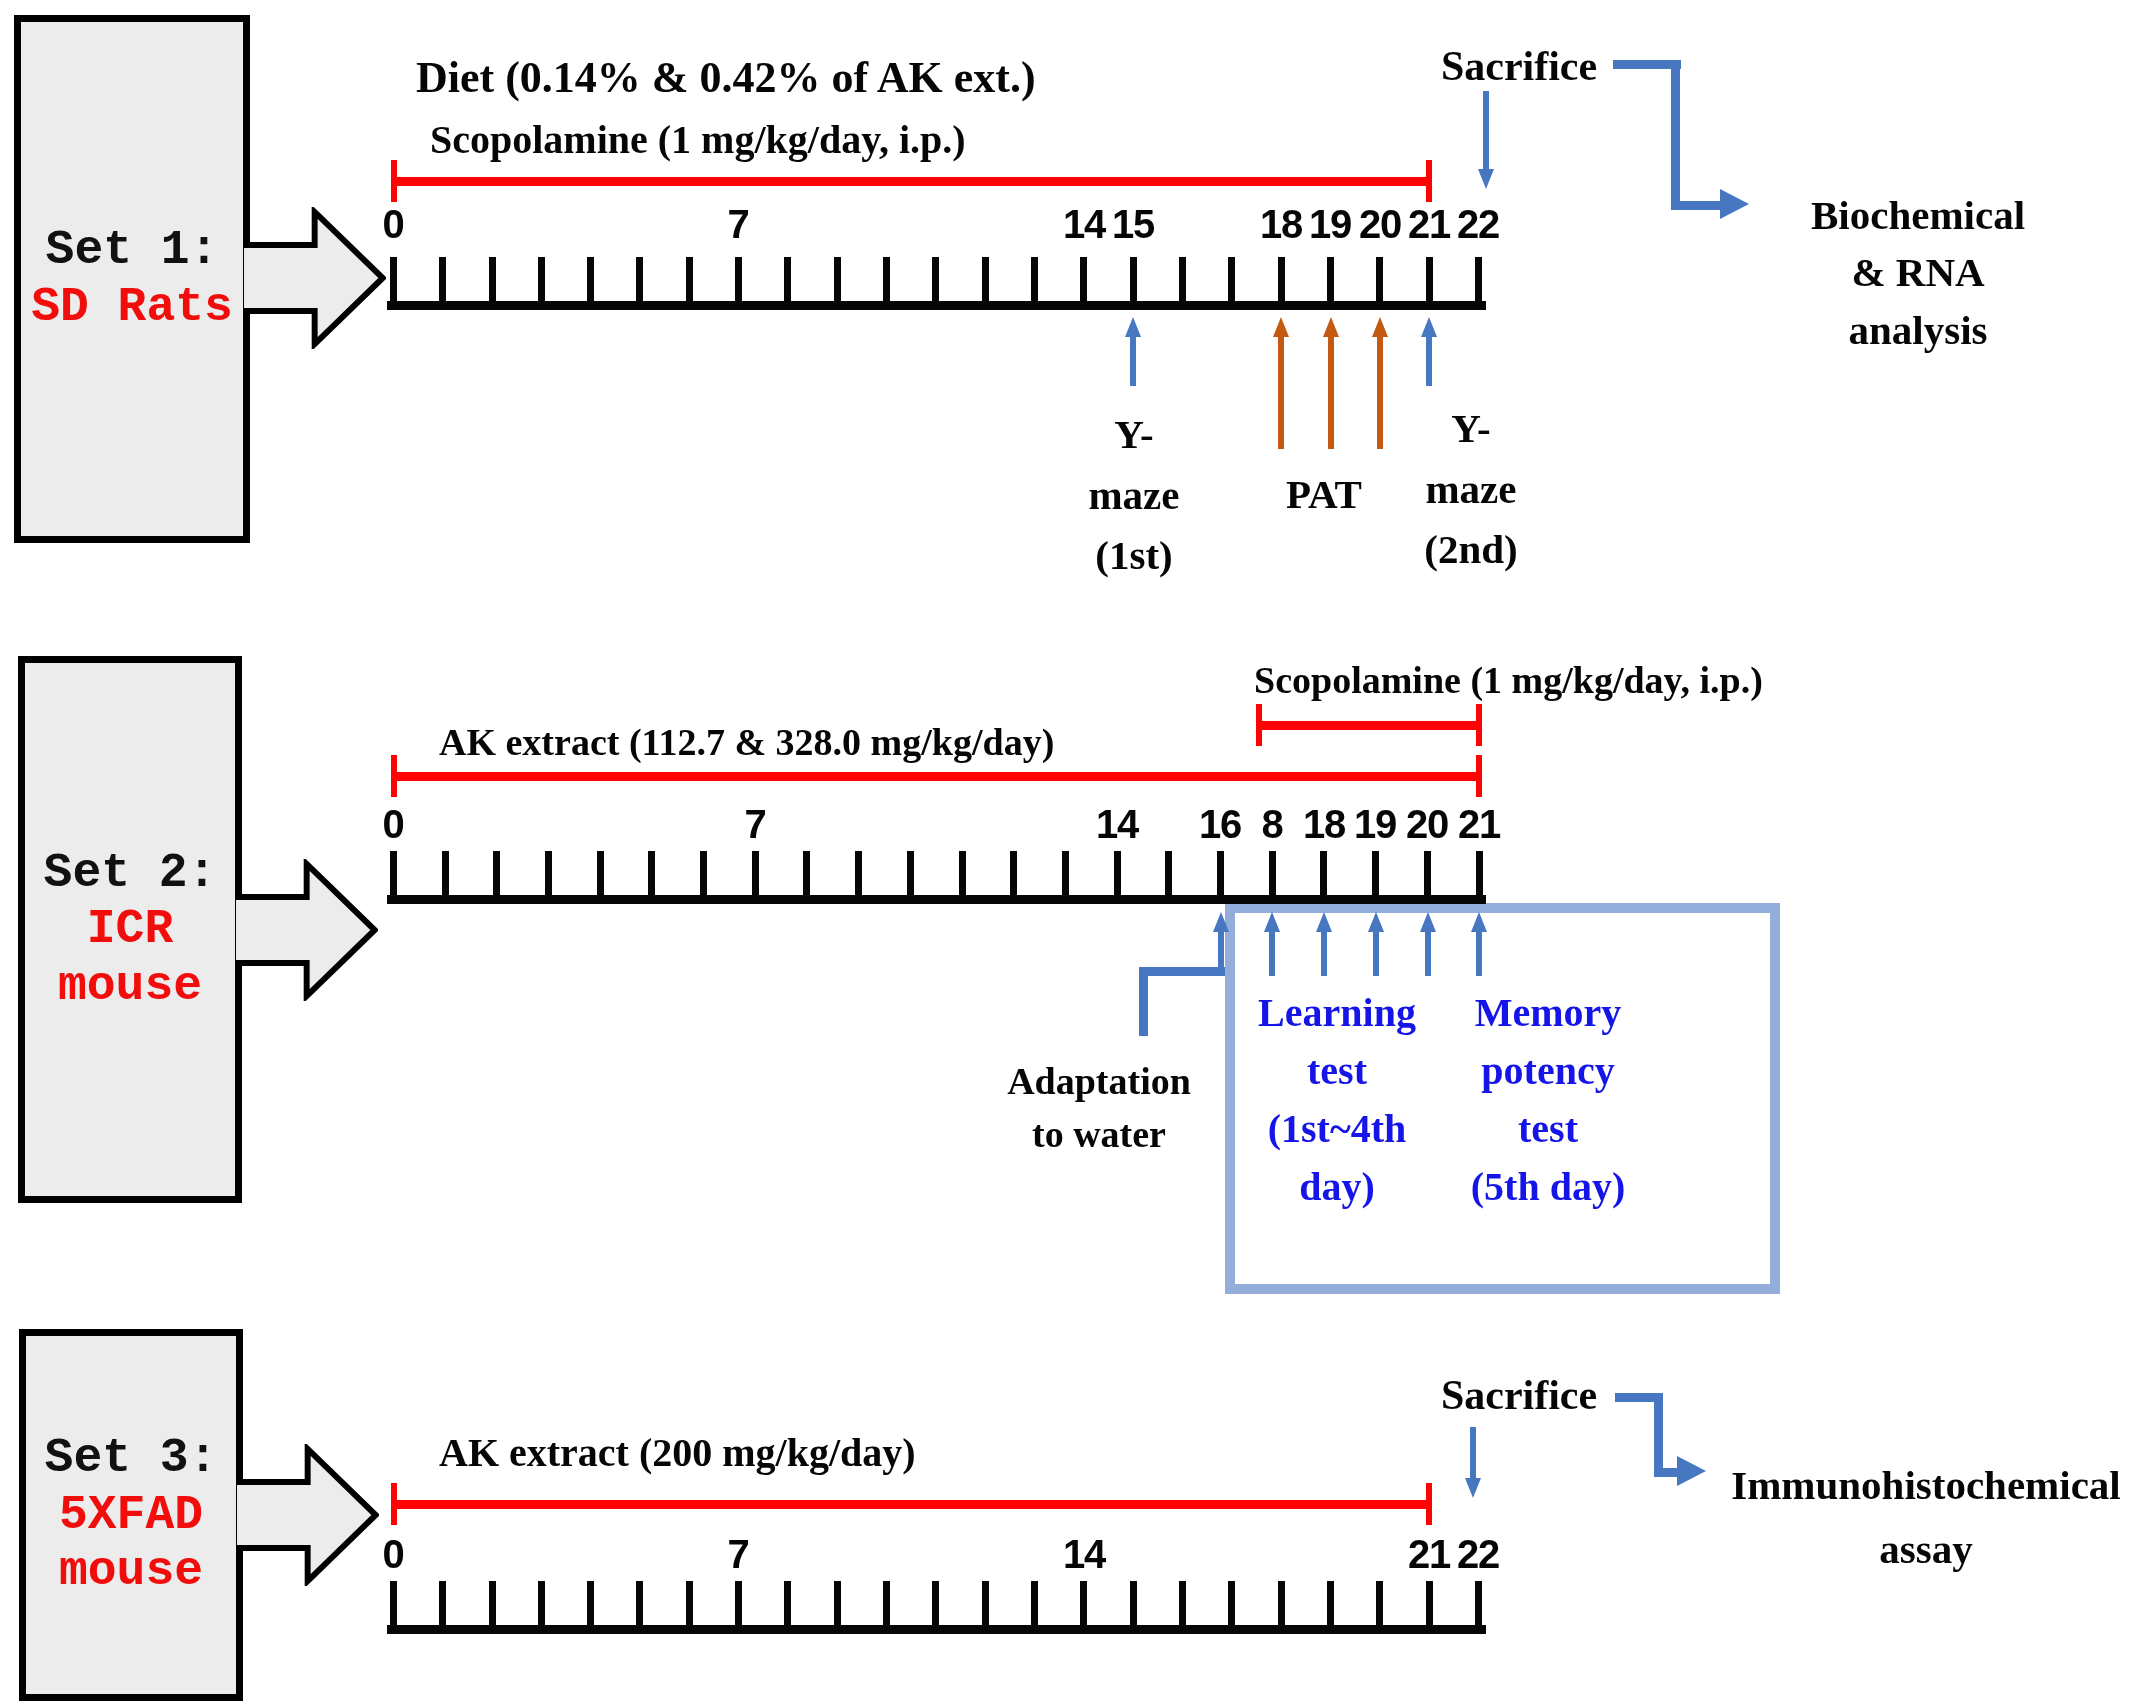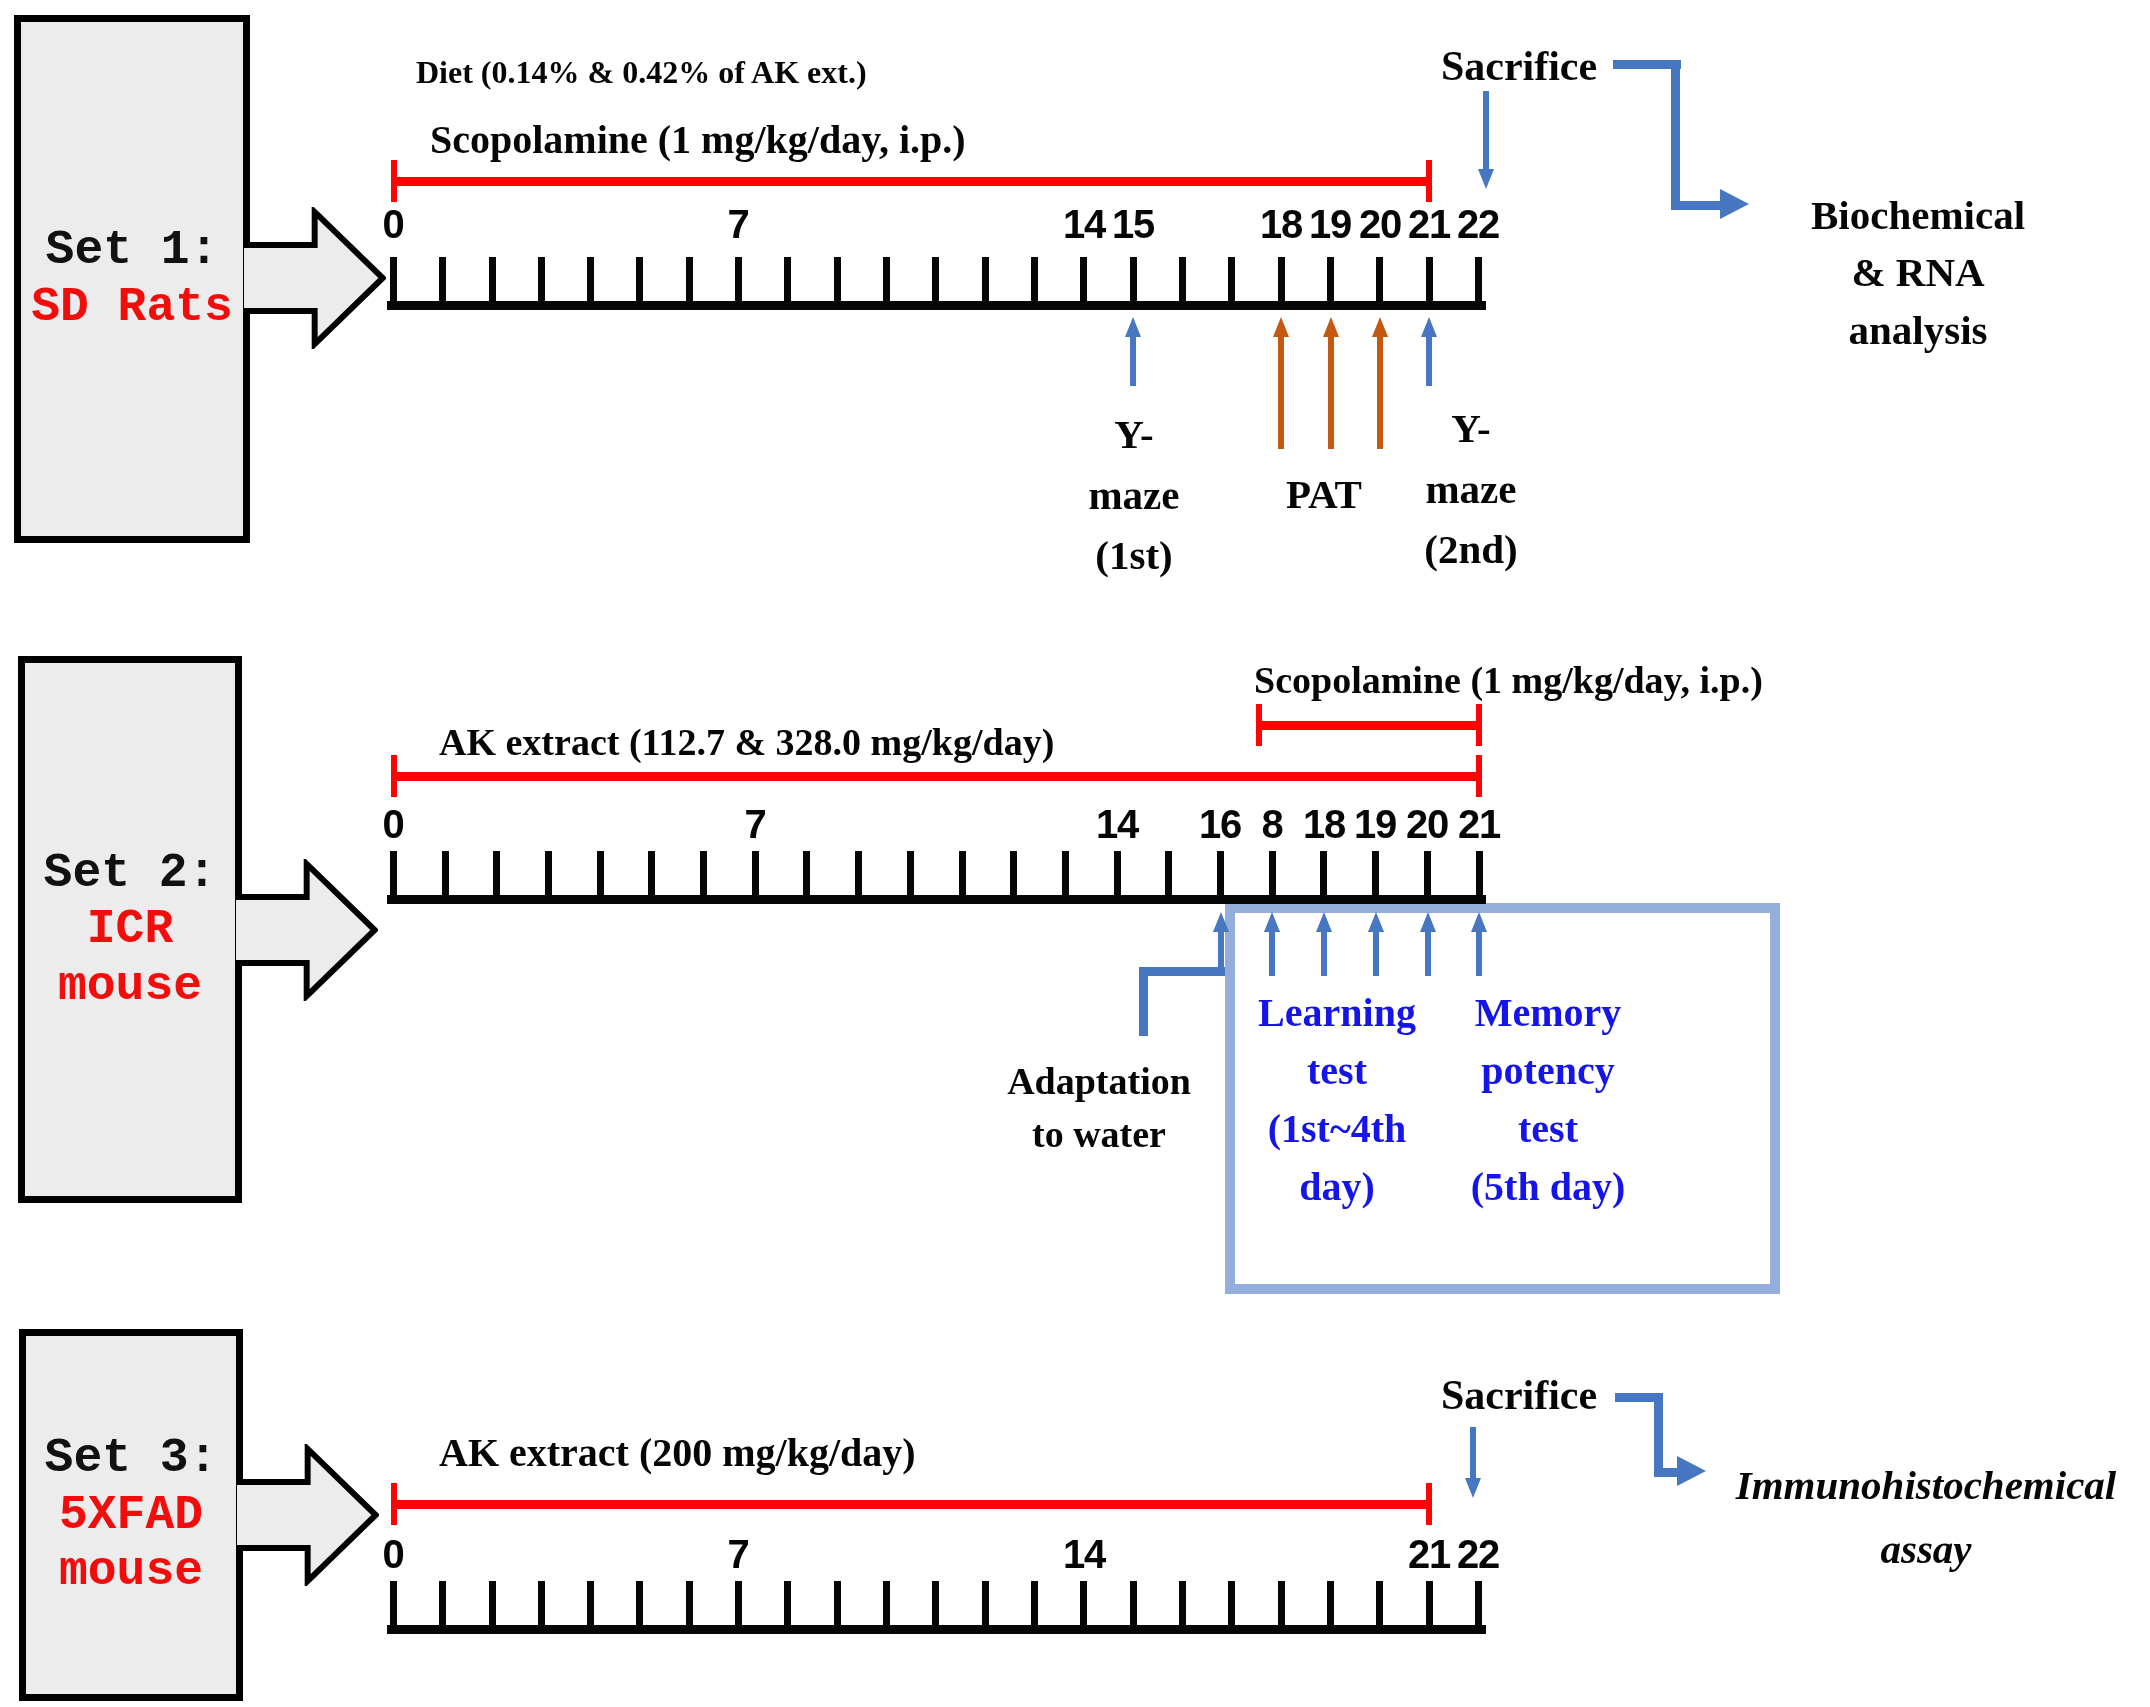--- a/index.html
+++ b/index.html
@@ -45,21 +45,21 @@
 <div id="canvas">
 
   <div class="set-box" style="left:14px;top:14.6px;width:236px;height:528px;">
     <div class="ln">Set 1:</div>
     <div class="ln red">SD Rats</div>
   </div>
   <svg class="block-arrow" style="left:242px;top:207px;" width="144" height="142" viewBox="0 0 218 214">
     <path d="M3,57 H110 V7 L213,107 L110,207 V157 H3" fill="var(--gray-fill)" stroke="#000" stroke-width="9" stroke-linejoin="miter"></path>
   </svg>
 
-  <div class="abs serif" style="left:416px;top:56px;font-size:32px;">Diet (0.14% &amp; 0.42% of AK ext.)</div>
+  <div class="abs serif" style="left:416px;top:56px;font-size:44px;">Diet (0.14% &amp; 0.42% of AK ext.)</div>
   <div class="abs serif" style="left:430px;top:120px;font-size:40px;">Scopolamine (1 mg/kg/day, i.p.)</div>
 
   <div id="gen-0">
       <div class="baseline" style="left: 387px; top: 301px; width: 1099px;"></div>
       <div class="tick" style="left: 390px; top: 257px; height: 46px;"></div>
       <div class="tick" style="left: 439px; top: 257px; height: 46px;"></div>
       <div class="tick" style="left: 489px; top: 257px; height: 46px;"></div>
       <div class="tick" style="left: 538px; top: 257px; height: 46px;"></div>
       <div class="tick" style="left: 587px; top: 257px; height: 46px;"></div>
       <div class="tick" style="left: 636px; top: 257px; height: 46px;"></div>
@@ -276,17 +276,17 @@
 
   <div class="abs serif cx" style="left:1519px;top:1374px;font-size:42px;">Sacrifice</div>
   <div class="downarrow" style="left:1464px;top:1427px;height:71px;">
     <div class="shaft"></div>
       <div class="head"></div>
   </div>
   <div class="conn" style="left:1615px;top:1393px;width:48px;height:8.6px;"></div>
   <div class="conn" style="left:1654px;top:1393px;width:8.6px;height:83px;"></div>
   <div class="conn" style="left:1654px;top:1468px;width:28px;height:8.6px;"></div>
   <div class="conn-head" style="left:1677px;top:1456px;"></div>
-  <div class="abs serif cx lines" style="left:1926px;top:1454px;font-size:41px;line-height:1.55;font-style:italic;">Immunohistochemical
+  <div class="abs serif cx lines" style="left:1926px;top:1454px;font-size:41px;line-height:1.55;">Immunohistochemical
 assay</div>
 
 </div>
 
 
 </body></html>

